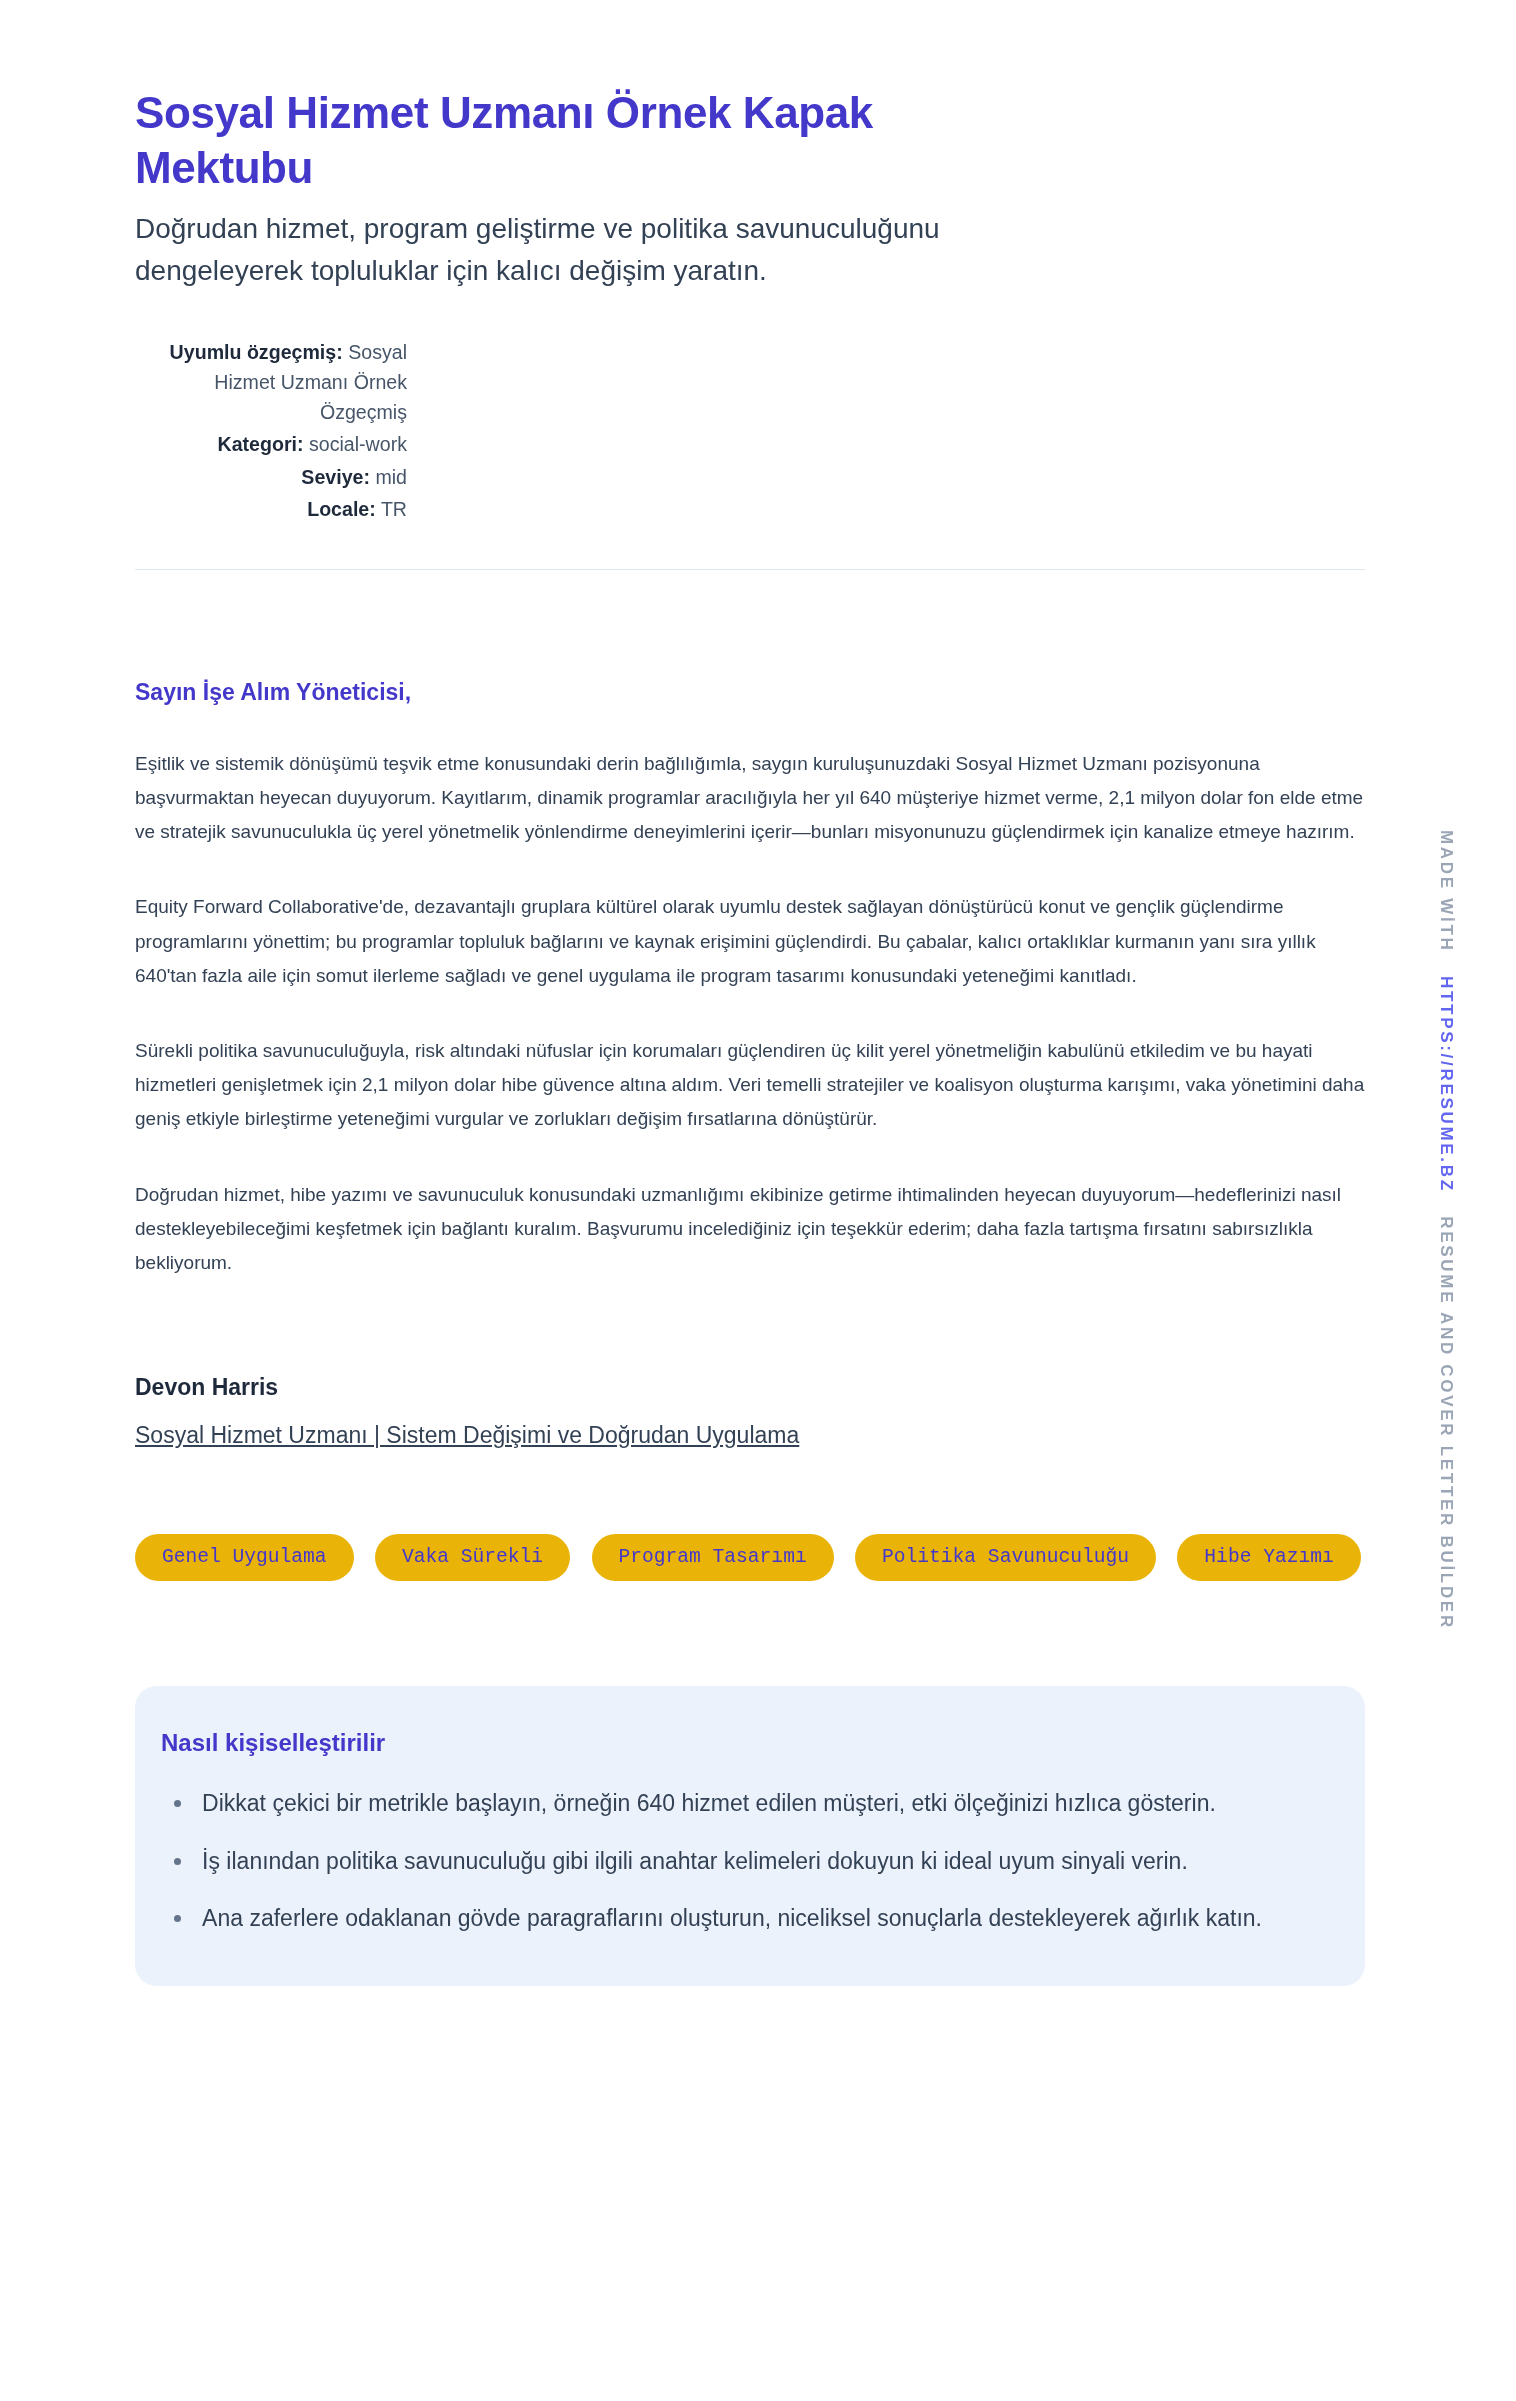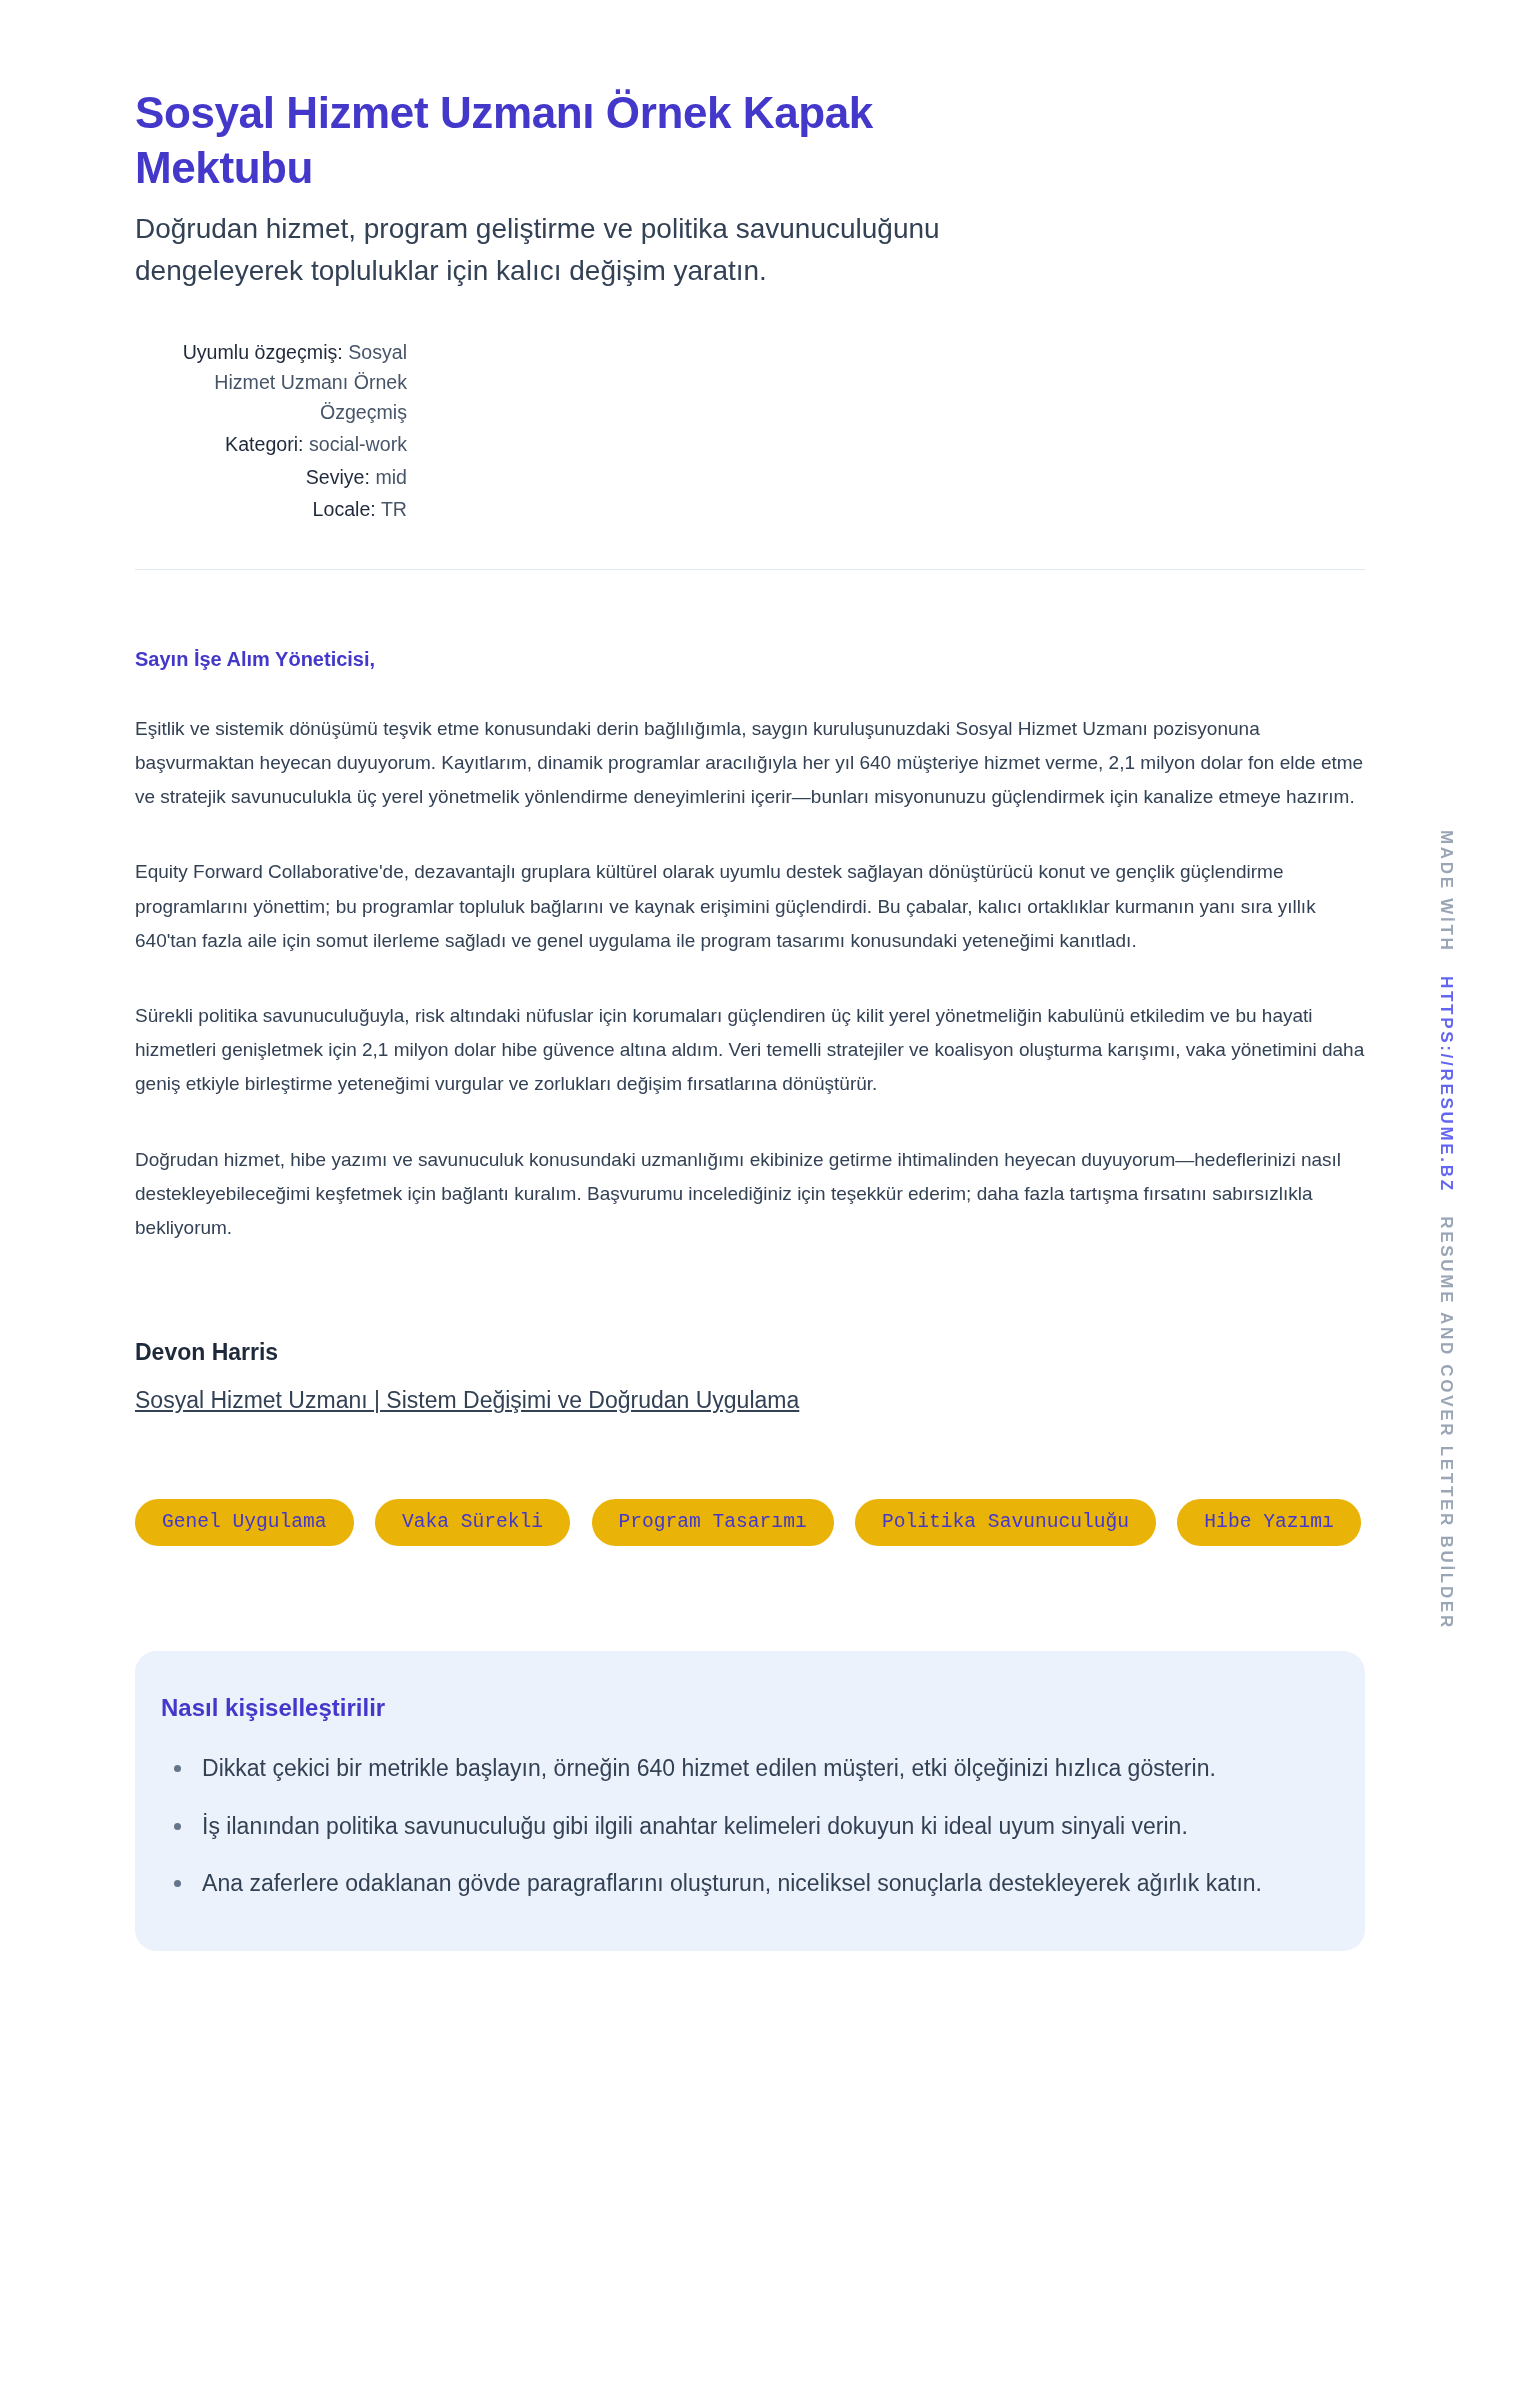--- a/index.html
+++ b/index.html
@@ -39,26 +39,26 @@
   .meta {
     width: 272px;
     flex-shrink: 0;
     text-align: right;
     font-size: 19.6px;
     line-height: 1.55;
     color: #475569;
     padding-top: 9px;
   }
   .meta .meta-row { margin-bottom: 1.8px; }
-  .meta strong { color: #1e293b; font-weight: 400; }
+  .meta strong { color: #1e293b; font-weight: 700; }
 
   .divider { border: none; border-top: 0.9px solid #e2e8f0; margin: 43px 0 0; }
 
   
-  .salutation { margin: 78px 0 0; font-size: 20px; font-weight: 700; color: #4338ca; }
+  .salutation { margin: 109px 0 0; font-size: 23px; font-weight: 700; color: #4338ca; }
   .para { margin: 41px 0 0; font-size: 19px; line-height: 1.8; color: #334155; }
   .sig-name { margin: 94px 0 0; font-size: 23px; font-weight: 700; color: #1e293b; }
   .sig-role { margin: 16px 0 0; font-size: 23px; line-height: 1.6; color: #334155; text-decoration: underline; }
 
   
   .tags { margin-top: 80px; display: flex; flex-wrap: wrap; gap: 21.4px; }
   .tag {
     display: inline-block;
     background: #eab308;
     color: #4338ca;

